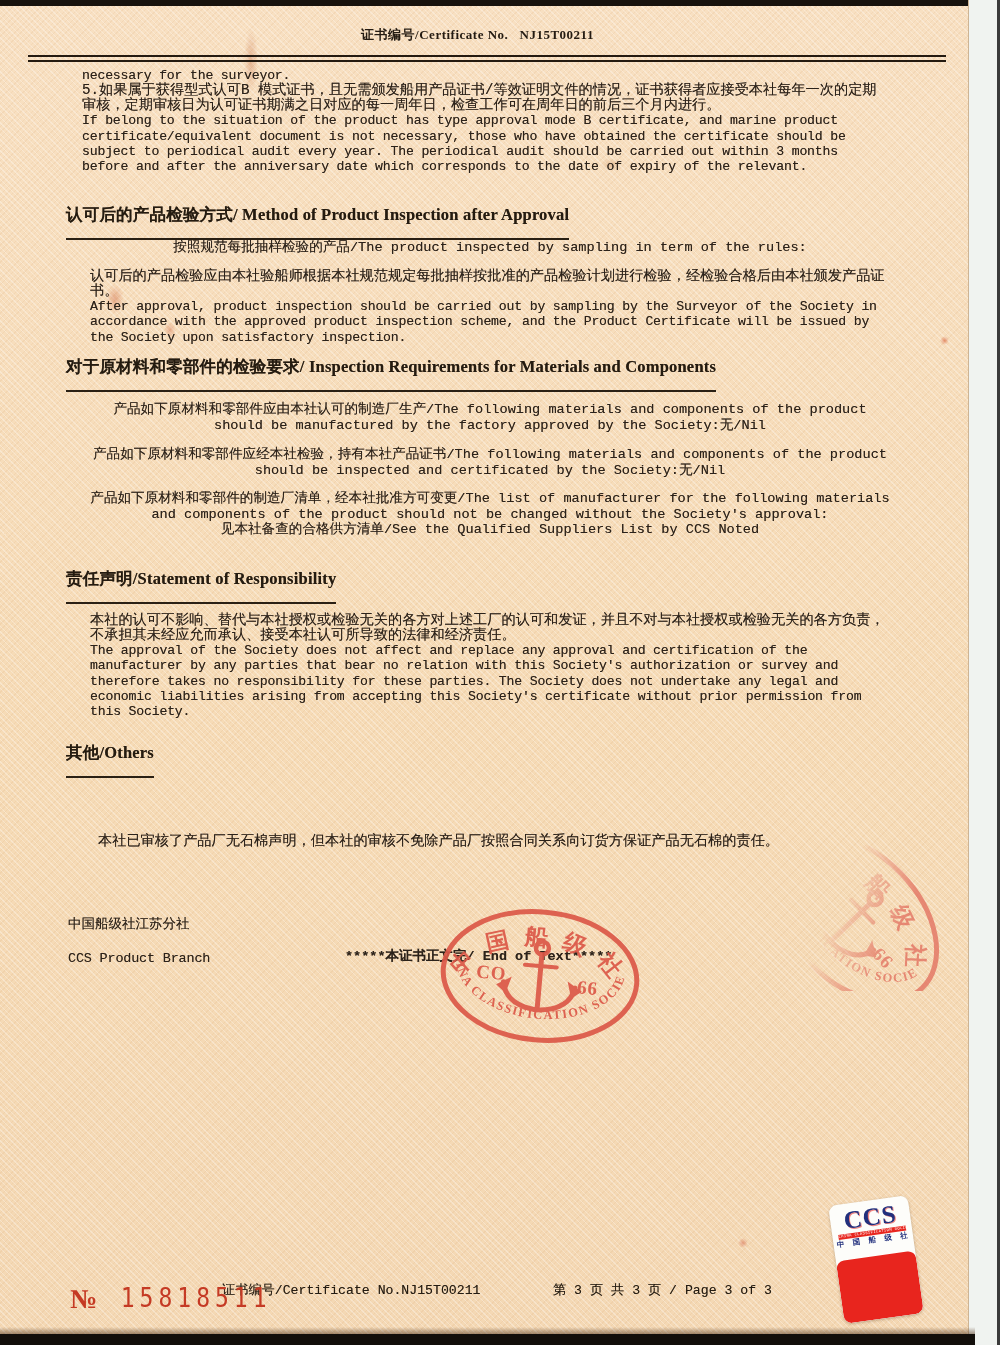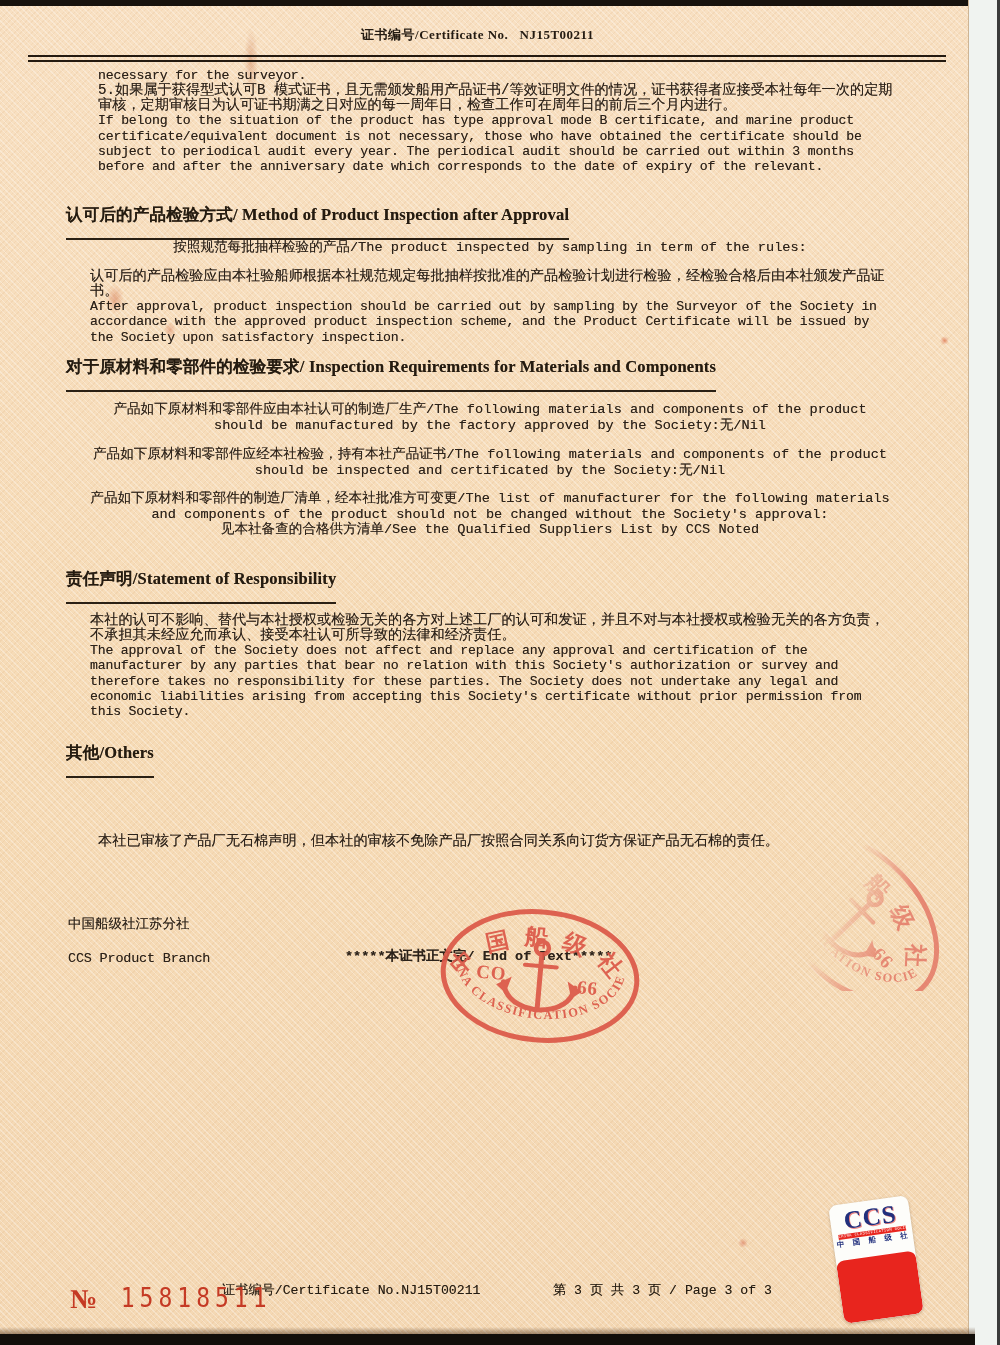--- a/index.html
+++ b/index.html
@@ -85,21 +85,21 @@
   <div class="stain s2"></div>
   <div class="stain s3"></div>
   <div class="stain s4"></div>
   <div class="stain s5"></div>
   <div class="stain s6"></div>
   <div class="stain s7"></div>
 
   <div class="abs header-title">证书编号/Certificate No.   NJ15T00211</div>
   <div class="abs header-rule"></div>
 
-  <div class="abs para" style="left:98px;top:68px;">
+  <div class="abs para" style="left:82px;top:68px;">
     <div class="en">necessary for the surveyor.</div>
     <div class="zh">5.如果属于获得型式认可B 模式证书，且无需颁发船用产品证书/等效证明文件的情况，证书获得者应接受本社每年一次的定期审核，定期审核日为认可证书期满之日对应的每一周年日，检查工作可在周年日的前后三个月内进行。</div>
     <div class="en">If belong to the situation of the product has type approval mode B certificate, and marine product certificate/equivalent document is not necessary, those who have obtained the certificate should be subject to periodical audit every year. The periodical audit should be carried out within 3 months before and after the anniversary date which corresponds to the date of expiry of the relevant.</div>
   </div>
 
   <div class="abs" style="left:66px;top:204px;">
     <span class="heading">认可后的产品检验方式/ Method of Product Inspection after Approval</span>
   </div>
   <div class="abs para" style="left:90px;top:240px;">
     <div class="mix">按照规范每批抽样检验的产品/The product inspected by sampling in term of the rules:</div>

